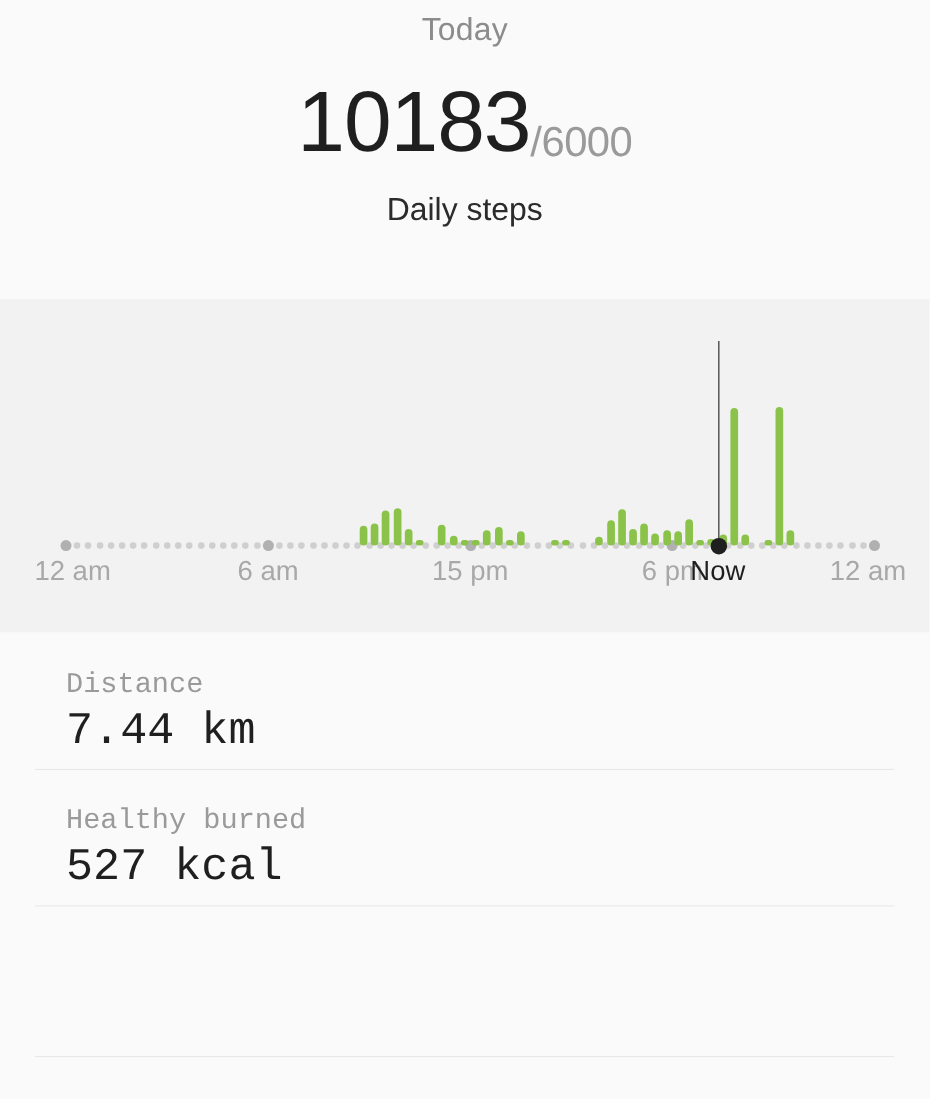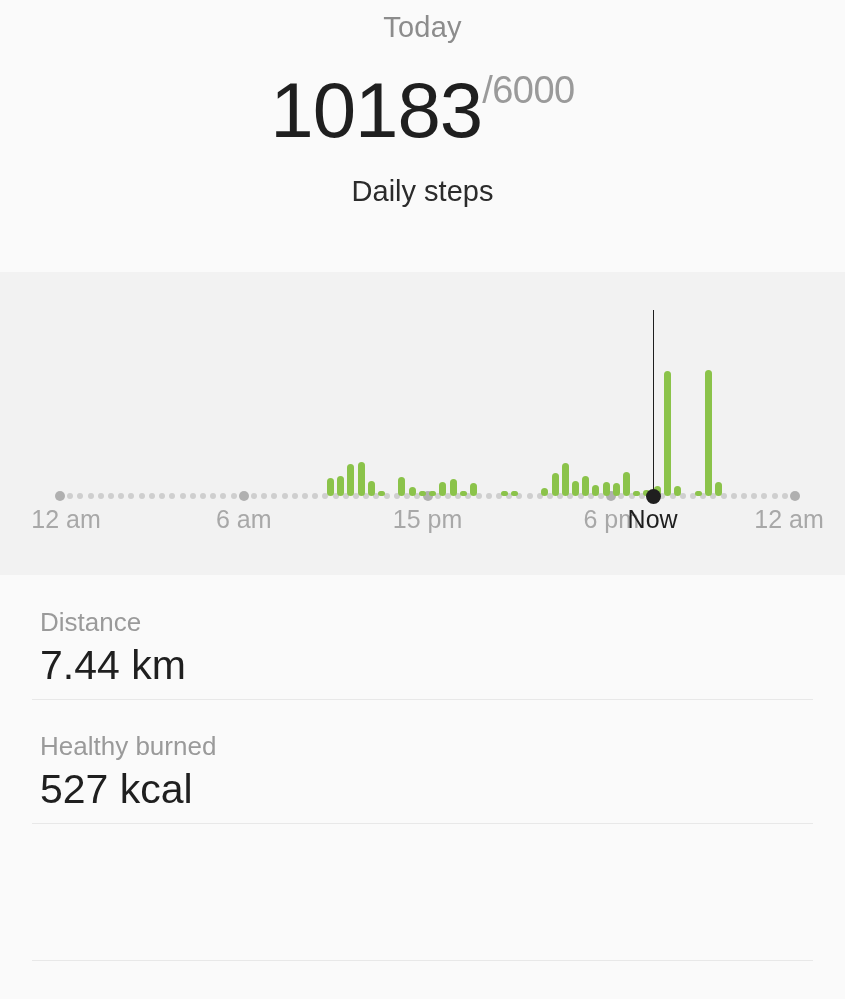--- a/index.html
+++ b/index.html
@@ -18,21 +18,21 @@
     position:absolute;left:0;top:0;width:845px;height:272px;
     background:#fafafa;
     display:flex;flex-direction:column;align-items:center;
   }
   .today{
     margin-top:11px;
     font-size:29px;color:#8c8c8c;font-weight:400;letter-spacing:.2px;
   }
   .bigrow{
     margin-top:27px;
-    display:flex;align-items:flex-start;justify-content:center;
+    display:flex;align-items:flex-end;justify-content:center;
   }
   .bignum{
     font-size:78px;line-height:78px;color:#1f1f1f;font-weight:400;
     letter-spacing:-1px;
   }
   .goal{
     font-size:38px;line-height:38px;color:#9a9a9a;font-weight:400;
     letter-spacing:-.5px;
   }
   .subtitle{
@@ -71,22 +71,22 @@
   }
   .tick.now{color:#1f1f1f;}
 
   
   .stats{
     position:absolute;left:0;top:575px;width:845px;
     background:#fafafa;
   }
   .statrow{
     position:relative;
-    padding:32px 0 14px 40px;
-    height:78px;box-sizing:content-box;
+    padding:32px 0 14px 60px;
+    height:78px;box-sizing:content-box;font-family:Liberation Mono, monospace;
   }
   .statrow + .statrow:before{
     content:"";position:absolute;left:32px;right:32px;top:0;
     height:1px;background:#e8e8e8;
   }
   .statrow:last-child:after{
     content:"";position:absolute;left:32px;right:32px;bottom:-14px;
     height:1px;background:#e8e8e8;
   }
   .statlabel{

